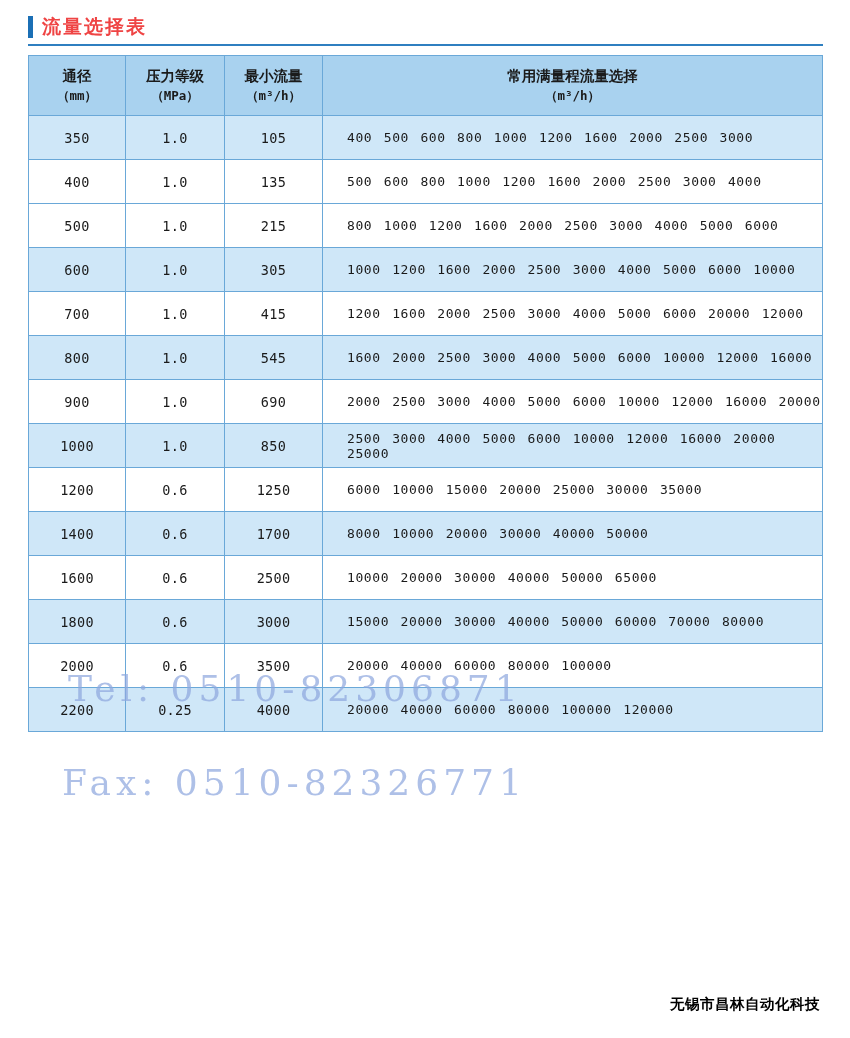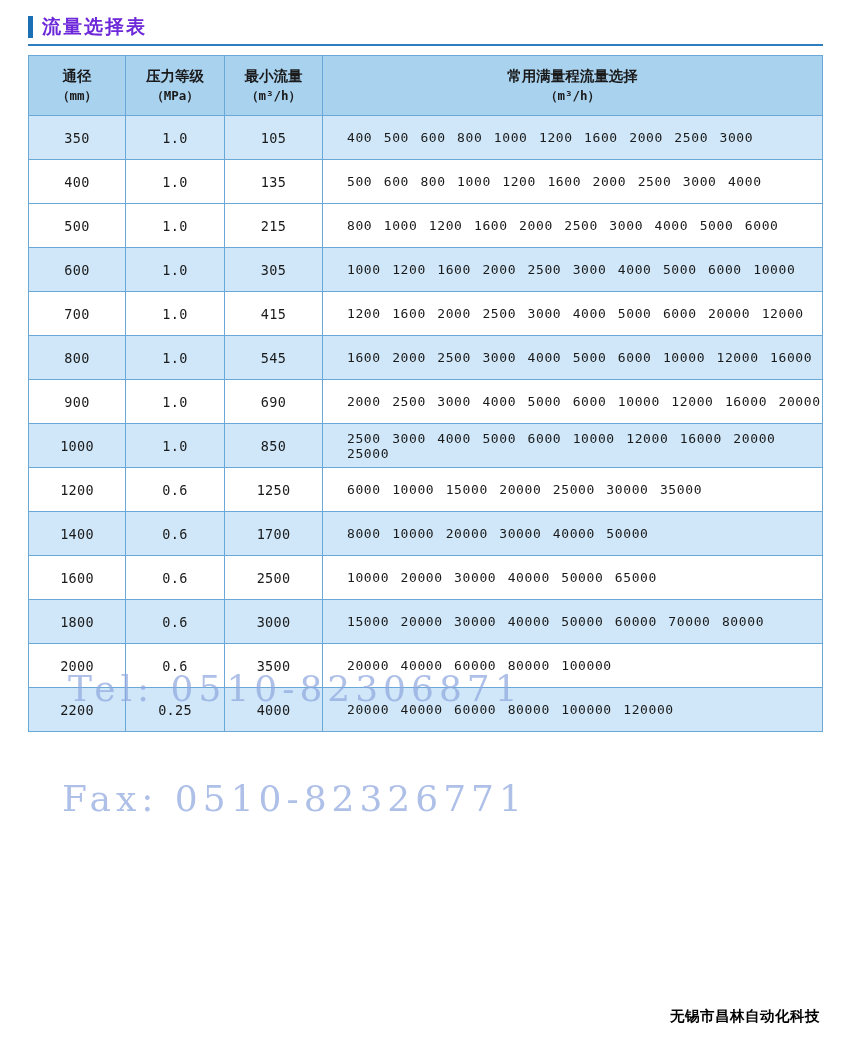--- a/index.html
+++ b/index.html
@@ -26,21 +26,21 @@
   }
   .title-bar .accent {
     width: 5px;
     height: 22px;
     background: #1b6fb5;
     margin-right: 9px;
   }
   .title-bar .title-text {
     font-size: 19px;
     font-weight: bold;
-    color: #6d28d9;
+    color: #ef4444;
     letter-spacing: 2px;
     font-family: "DejaVu Sans", "Liberation Sans", sans-serif;
   }
   .title-underline {
     position: absolute;
     left: 28px;
     top: 44px;
     width: 795px;
     height: 2px;
     background: #2f7fc0;
@@ -111,27 +111,27 @@
     position: absolute;
     color: #8fa8df;
     opacity: 0.72;
     font-family: "DejaVu Serif", "Liberation Serif", serif;
     font-size: 36px;
     letter-spacing: 5px;
     white-space: nowrap;
     margin-left: 20px;
   }
   .wm-tel { left: 48px; top: 668px; }
-  .wm-fax { left: 42px; top: 778px; }
+  .wm-fax { left: 42px; top: 762px; }
 
   
   .company {
     position: absolute;
     right: 30px;
-    bottom: 12px;
+    bottom: 24px;
     font-size: 14.5px;
     font-weight: bold;
     color: #000000;
     font-family: "DejaVu Sans", "Liberation Sans", sans-serif;
     letter-spacing: 0.5px;
     margin-left: 32px;
   }
 </style>
 </head>
 <body>

